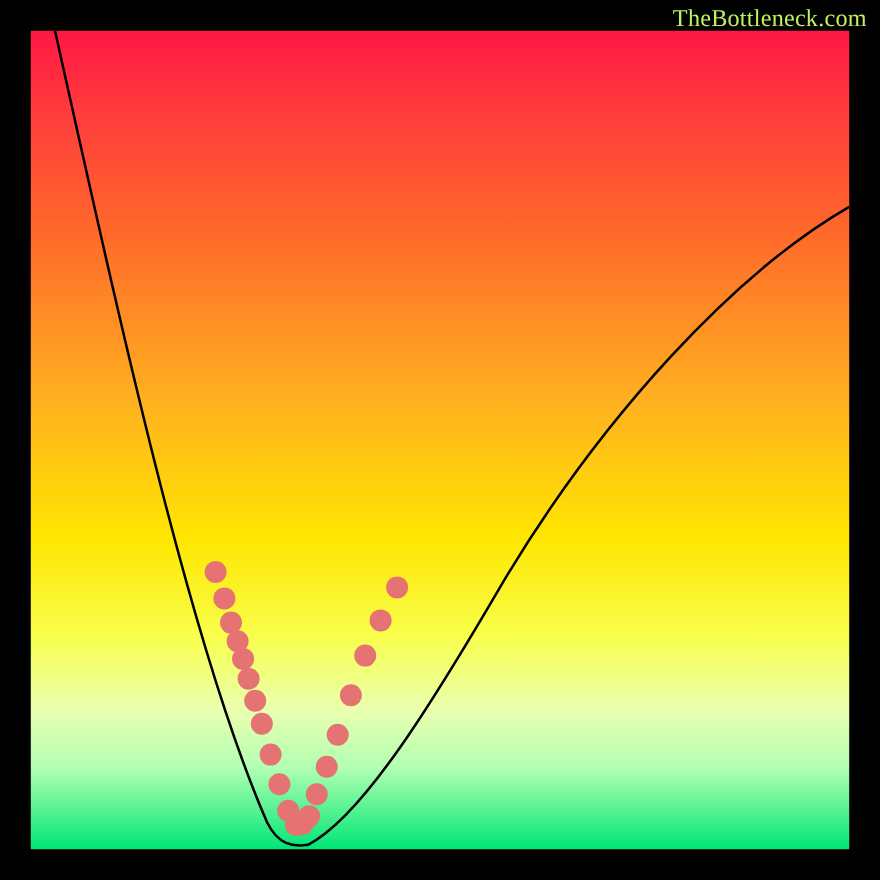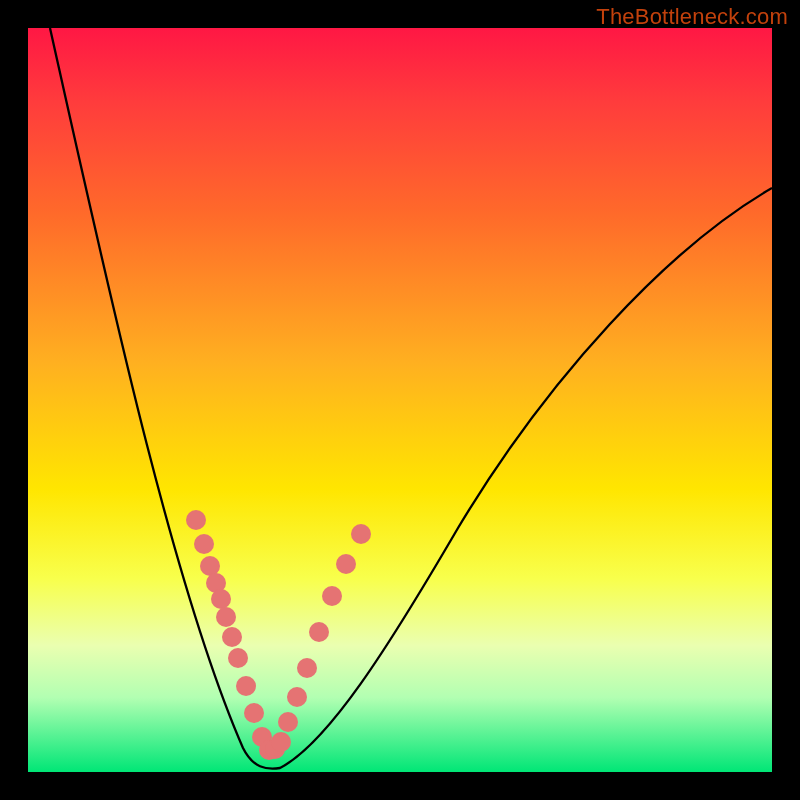--- a/index.html
+++ b/index.html
@@ -38,23 +38,23 @@
     position: absolute;
     left: 0;
     top: 0;
     width: 744px;
     height: 744px;
   }
   .watermark {
     position: absolute;
     top: 4px;
     right: 12px;
-    font-family: Liberation Sans, sans-serif;
+    font-family: Liberation Serif, serif;
     font-size: 22px;
-    color: #c2410c;
+    color: #bef264;
     font-weight: 400;
     letter-spacing: 0.2px;
     margin-left: 32px;
   }
 </style>
 </head>
 <body>
 
 <div class="outer">
   <div class="watermark">TheBottleneck.com</div>

